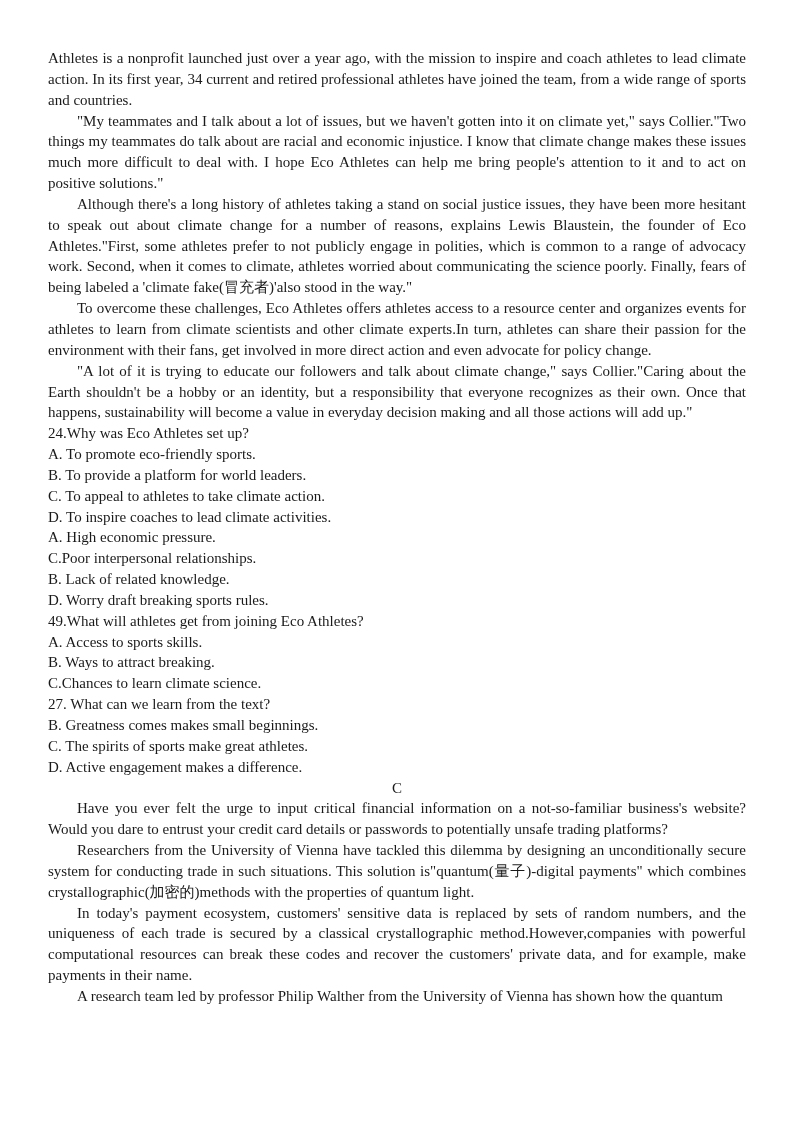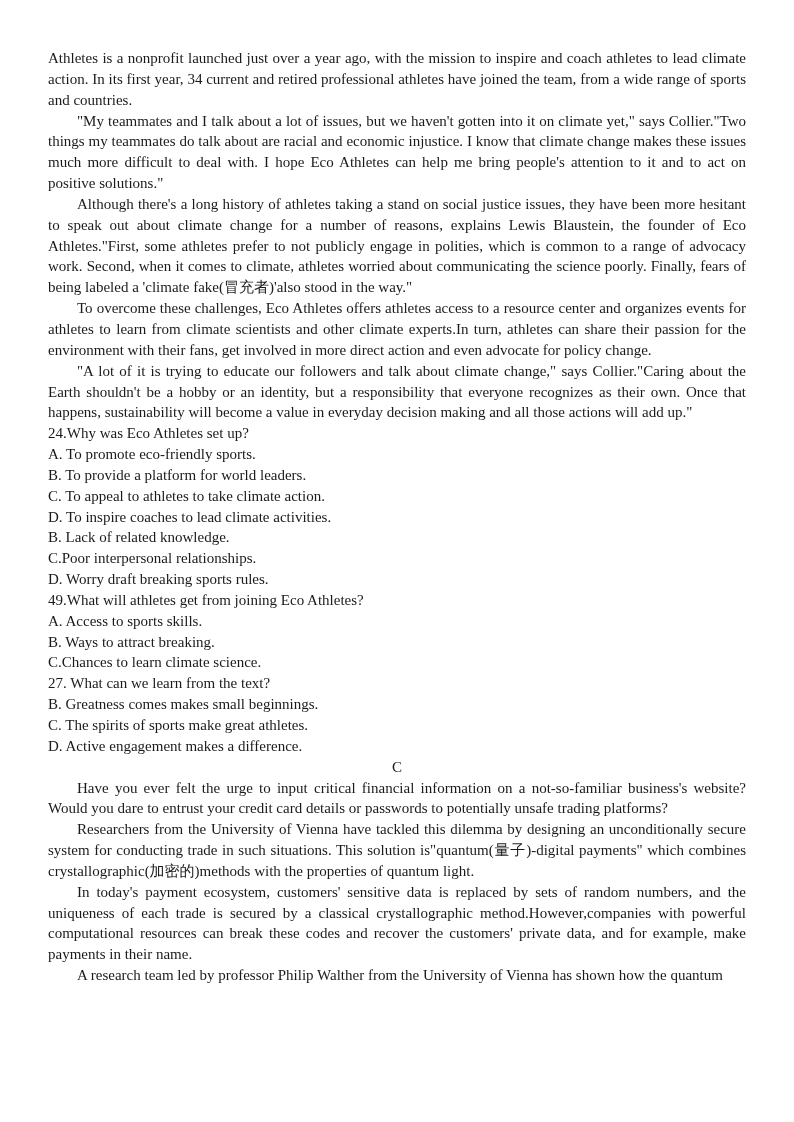--- a/index.html
+++ b/index.html
@@ -32,22 +32,23 @@
 
   <section>
     <div>
       <p class="question">24.Why was Eco Athletes set up?</p>
       <p class="option">A. To promote eco-friendly sports.</p>
       <p class="option">B. To provide a platform for world leaders.</p>
       <p class="option">C. To appeal to athletes to take climate action.</p>
       <p class="option">D. To inspire coaches to lead climate activities.</p>
     </div>
     <div>
+      <p class="option">A. High economic pressure.</p>
+      <p class="option">C.Poor interpersonal relationships.</p>
       <p class="option">B. Lack of related knowledge.</p>
-      <p class="option">C.Poor interpersonal relationships.</p>
       <p class="option">D. Worry draft breaking sports rules.</p>
     </div>
     <div>
       <p class="question">49.What will athletes get from joining Eco Athletes?</p>
       <p class="option">A. Access to sports skills.</p>
       <p class="option">B. Ways to attract breaking.</p>
       <p class="option">C.Chances to learn climate science.</p>
     </div>
     <div>
       <p class="question">27. What can we learn from the text?</p>

